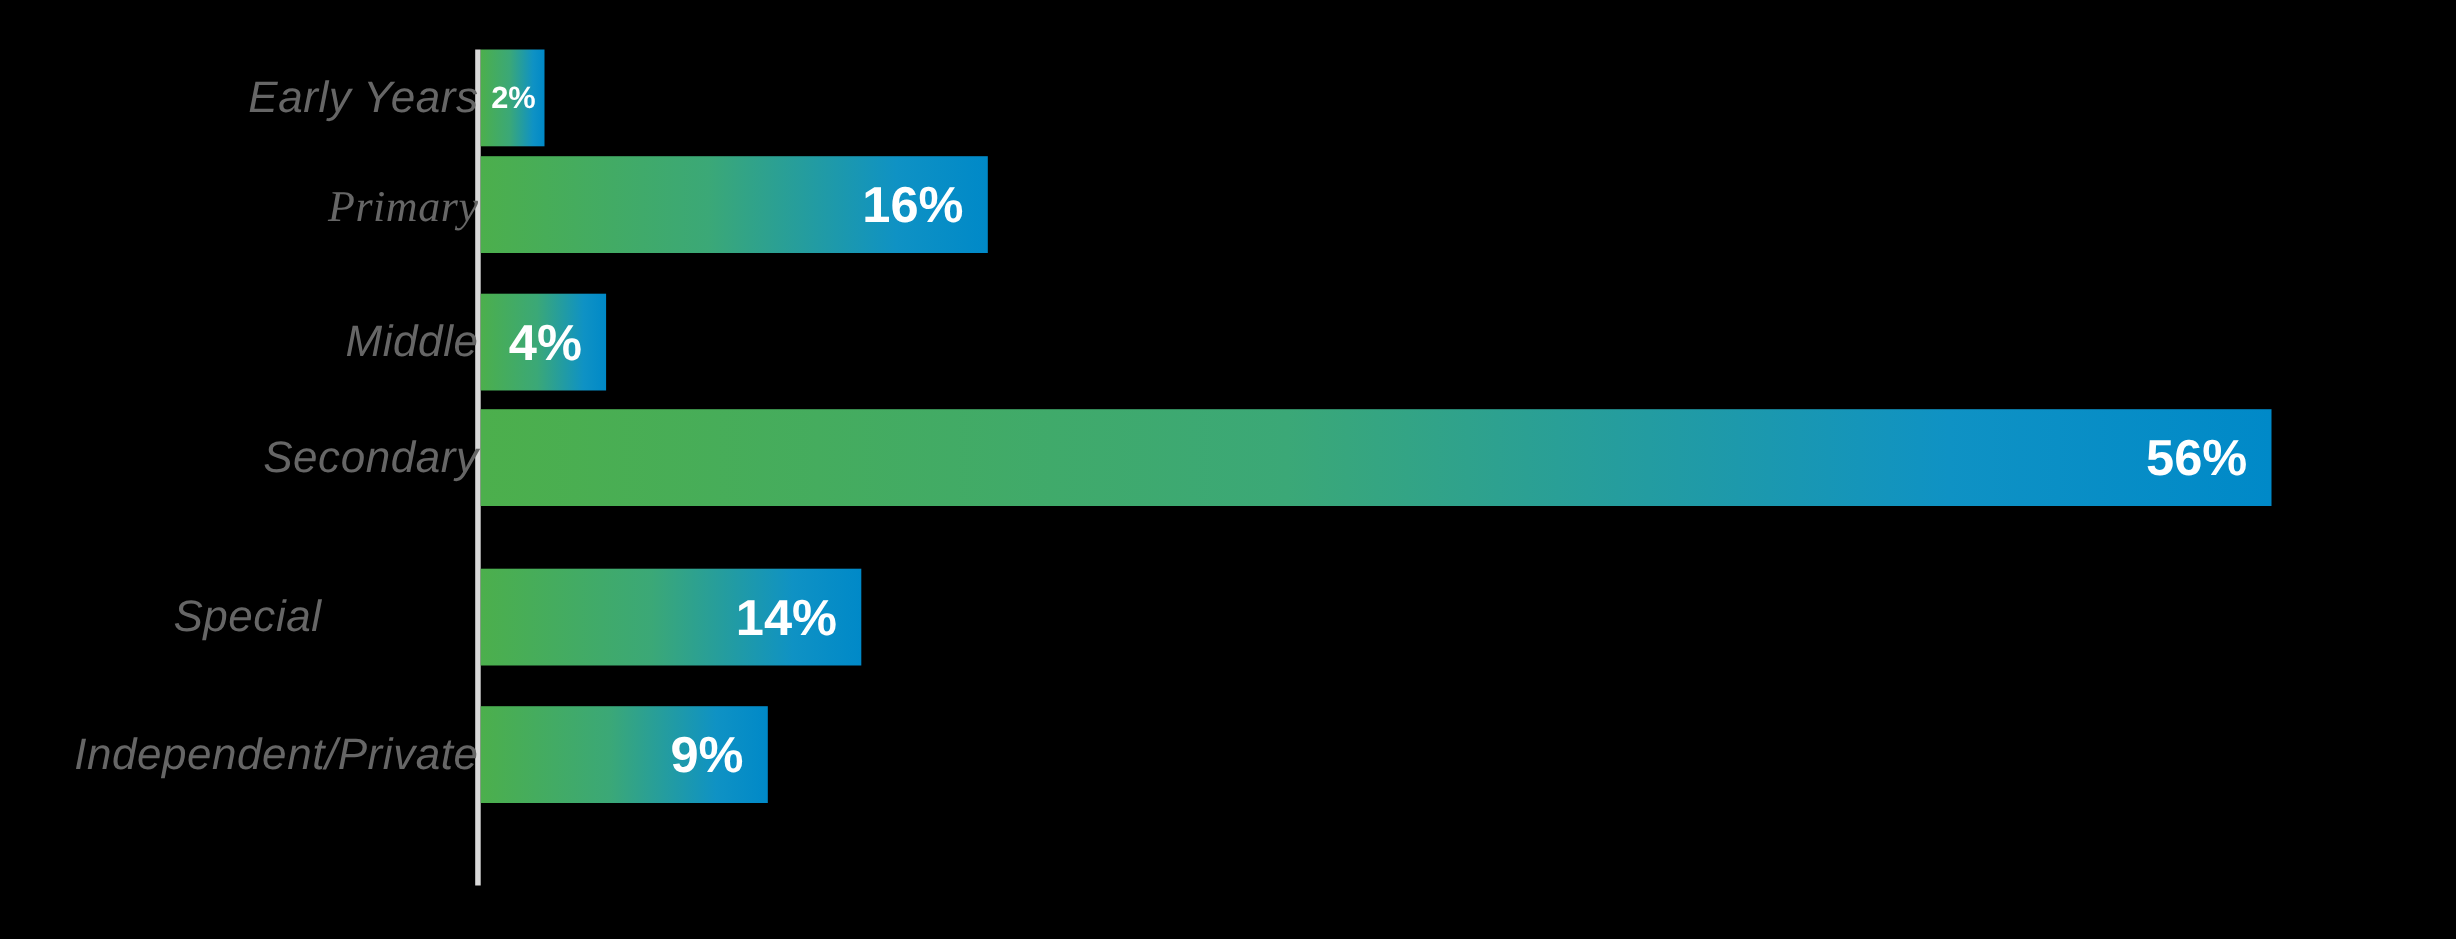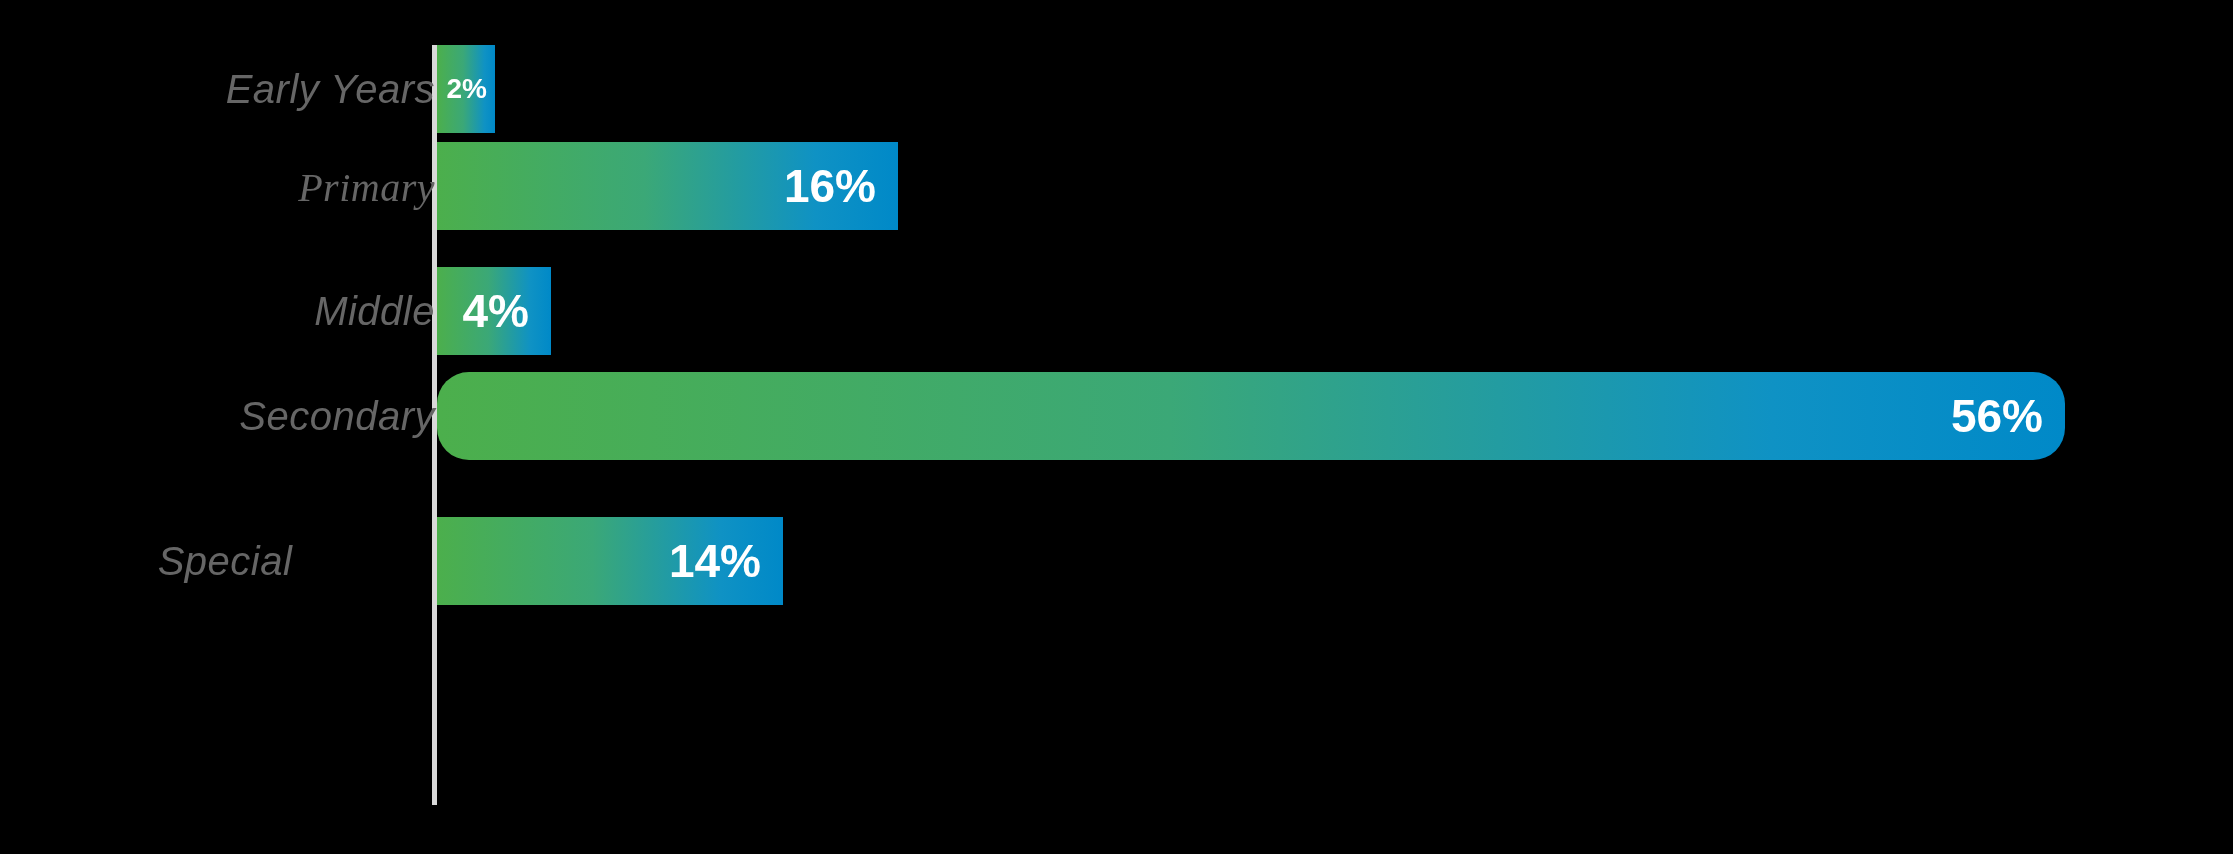--- a/index.html
+++ b/index.html
@@ -114,28 +114,34 @@
 
       <div class="bar-row" style="top:222px; height:88px;">
         <div class="cat-label" style="top:22px;">Middle</div>
         <div class="bar" style="width:114px;">
           <span class="bar-value">4%</span>
         </div>
       </div>
 
       <div class="bar-row" style="top:327px; height:88px;">
         <div class="cat-label" style="top:22px;">Secondary</div>
-        <div class="bar" style="width:1628px;border-radius:32px;">
+        <div class="bar" style="width:1628px;">
           <span class="bar-value">56%</span>
         </div>
       </div>
 
       <div class="bar-row" style="top:472px; height:88px;">
         <div class="cat-label" style="top:22px;text-align:center;">Special</div>
         <div class="bar" style="width:346px;">
           <span class="bar-value">14%</span>
         </div>
       </div>
 
+      <div class="bar-row" style="top:597px; height:88px;">
+        <div class="cat-label long" style="top:22px; right:1798px; width:560px;">Independent/Private</div>
+        <div class="bar" style="width:261px;">
+          <span class="bar-value">9%</span>
+        </div>
+      </div>
 
     </div>
   </div>
 </div>
 
 </body></html>

